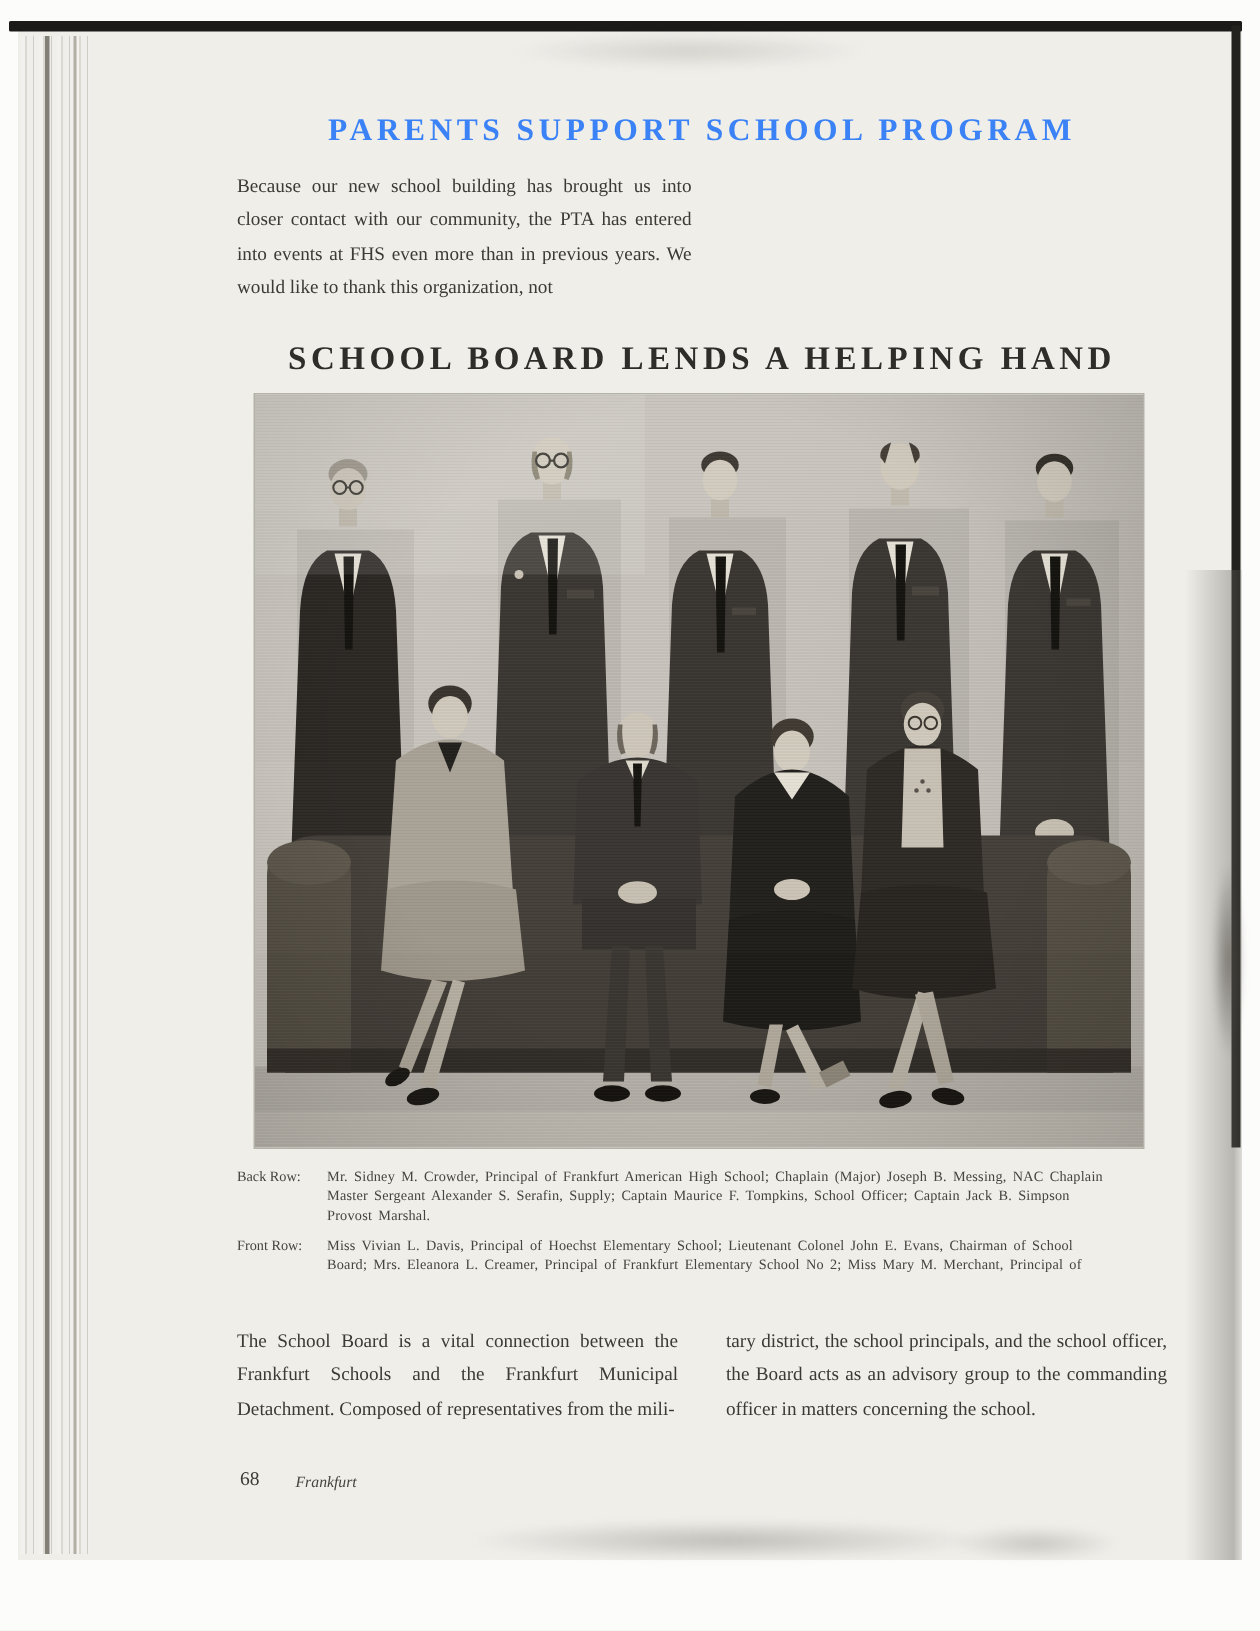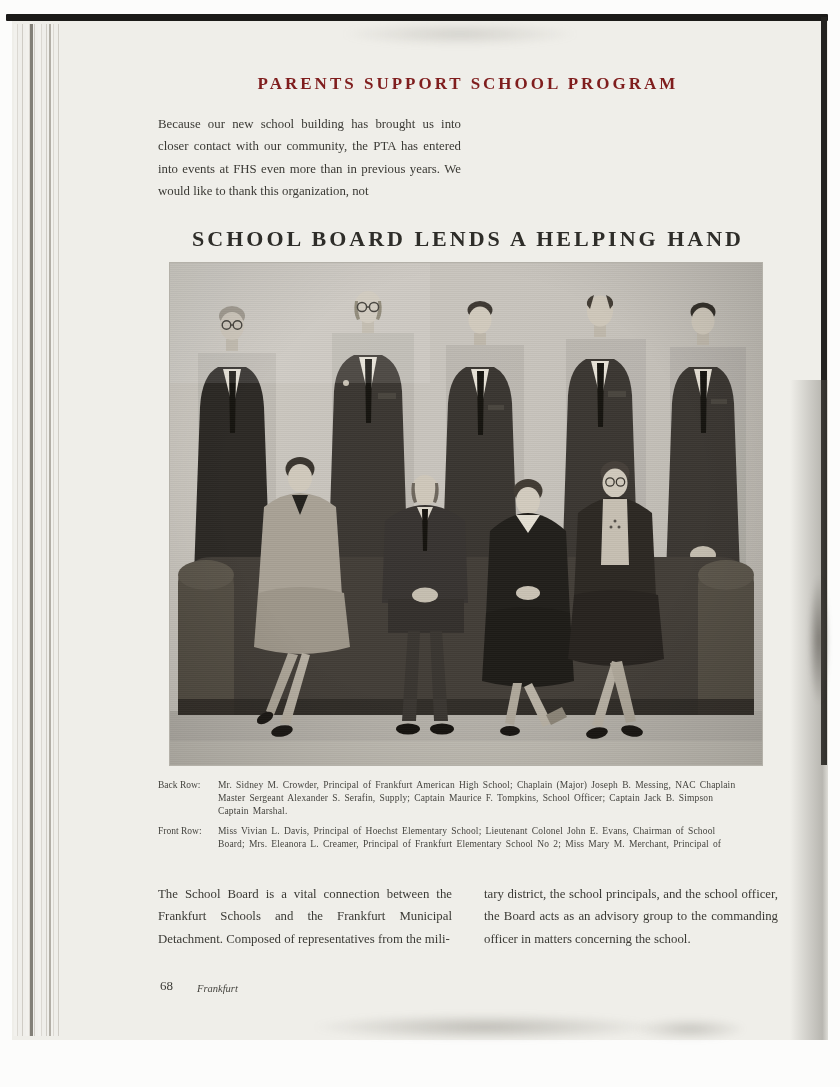--- a/index.html
+++ b/index.html
@@ -46,22 +46,22 @@
   .smudge-top    { left:340px; top:22px;  width:240px; height:24px;
                    background:radial-gradient(ellipse at center, rgba(150,147,139,0.30) 0%, rgba(150,147,139,0) 70%); }
   .smudge-bottom { left:315px; top:1014px; width:340px; height:26px;
                    background:radial-gradient(ellipse at center, rgba(120,117,109,0.40) 0%, rgba(120,117,109,0) 72%); }
   .smudge-bottom-2 { left:635px; top:1018px; width:110px; height:22px;
                    background:radial-gradient(ellipse at center, rgba(120,117,109,0.32) 0%, rgba(120,117,109,0) 72%); }
 
   
   .h1 {
     position:absolute; left:158px; top:74px; width:620px;
-    text-align:center; font-size:17px; font-weight:600;
-    letter-spacing:3px; color:#7f1d1d;
+    text-align:center; font-size:21px; font-weight:600;
+    letter-spacing:3px; color:#3b82f6;
   }
   .h2 {
     position:absolute; left:158px; top:226px; width:620px;
     text-align:center; font-size:22px; font-weight:600;
     letter-spacing:3px; color:#2e2d29;
   }
   .cols { position:absolute; left:158px; width:620px; display:flex; gap:32px; }
   .cols-1 { top:113px; }
   .cols-2 { top:883px;justify-content:flex-end; }
   .col { width:303px; font-size:12.8px; line-height:22.4px; text-align:justify; color:#3b3a35; }
@@ -272,21 +272,21 @@
   </svg>
   <div class="grain"></div>
 </div>
 
 <div class="caption">
   <div class="cap-row">
     <span class="cap-label">Back Row:</span>
     <div class="cap-lines">
       <div>Mr. Sidney M. Crowder, Principal of Frankfurt American High School; Chaplain (Major) Joseph B. Messing, NAC Chaplain</div>
       <div>Master Sergeant Alexander S. Serafin, Supply; Captain Maurice F. Tompkins, School Officer; Captain Jack B. Simpson</div>
-      <div>Captain Marshal.</div>
+      <div>Provost Marshal.</div>
     </div>
   </div>
   <div class="cap-row">
     <span class="cap-label">Front Row:</span>
     <div class="cap-lines">
       <div>Miss Vivian L. Davis, Principal of Hoechst Elementary School; Lieutenant Colonel John E. Evans, Chairman of School</div>
       <div>Board; Mrs. Eleanora L. Creamer, Principal of Frankfurt Elementary School No 2; Miss Mary M. Merchant, Principal of</div>
     </div>
   </div>
 </div>

